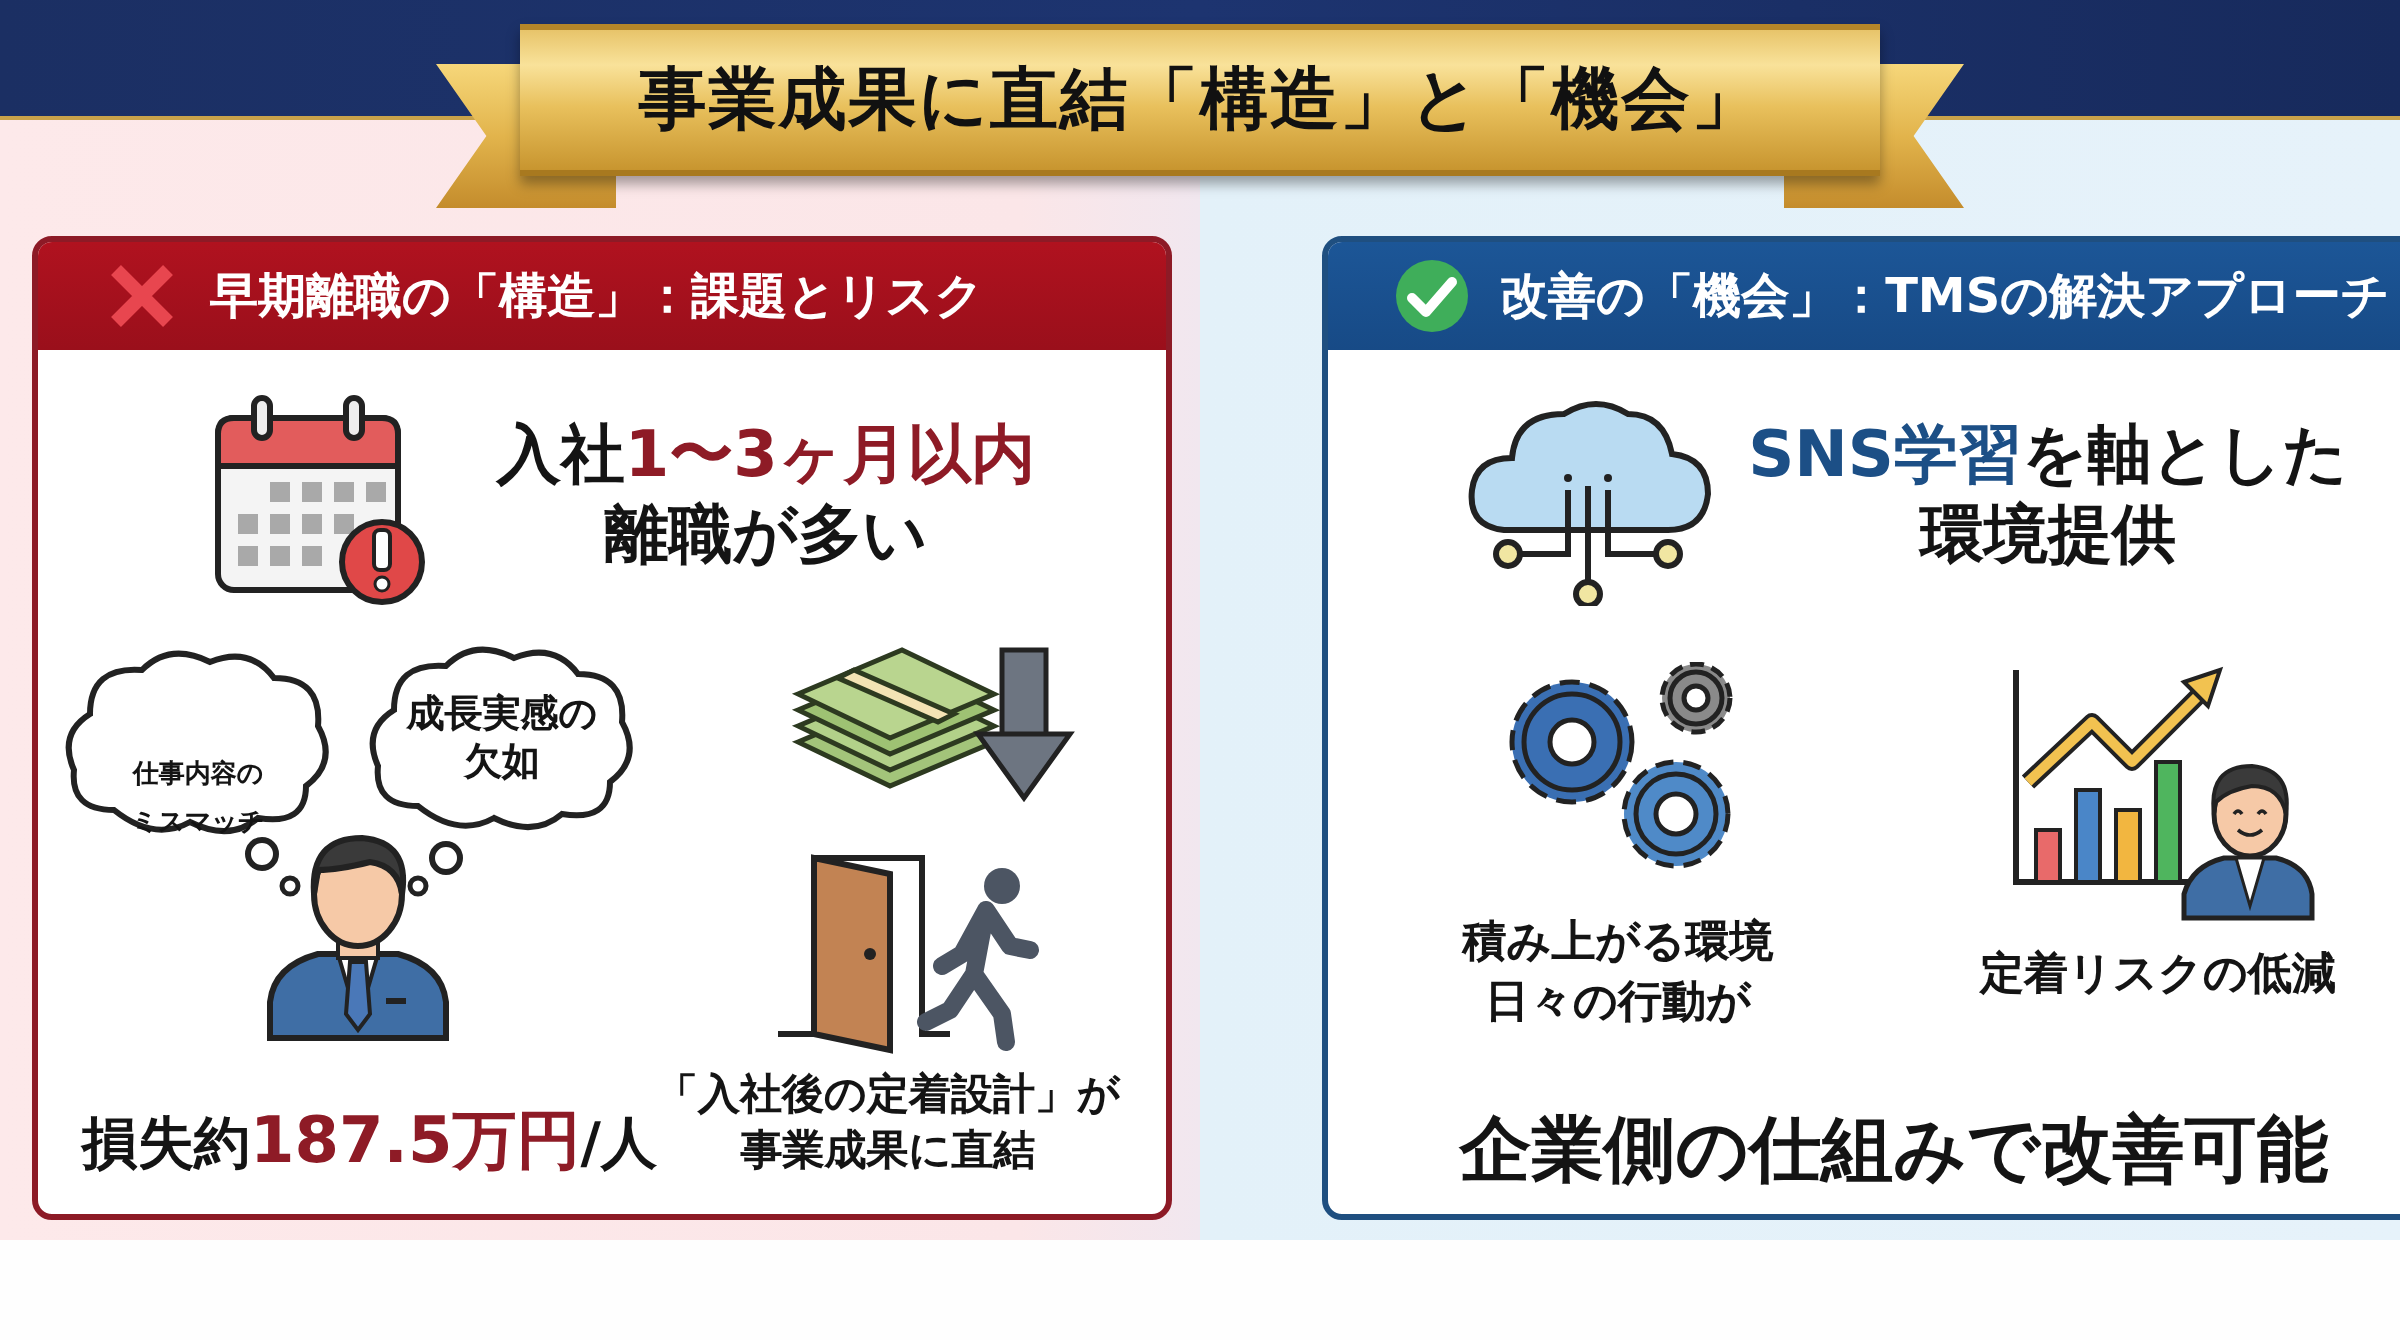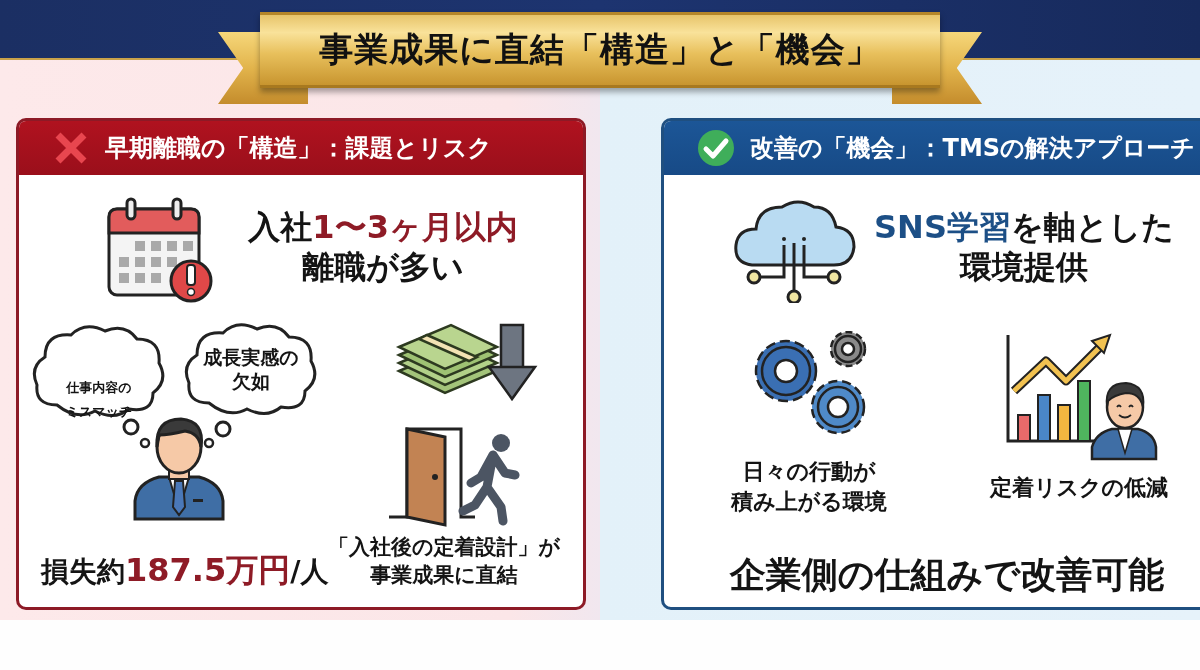--- a/index.html
+++ b/index.html
@@ -240,21 +240,21 @@
       <polygon points="88,10 106,4 100,22" fill="#f2c250" stroke="#222" stroke-width="2"></polygon>
       <path d="M88 128 L88 116 Q92 102 108 98 L134 98 Q150 102 152 116 L152 128 Z" fill="#3f6ea5" stroke="#222" stroke-width="2.5"></path>
       <path d="M114 98 L121 122 L128 98 Z" fill="#fff" stroke="#222" stroke-width="1.5"></path>
       <ellipse cx="121" cy="76" rx="18" ry="21" fill="#f6c9a7" stroke="#222" stroke-width="2.5"></ellipse>
       <path d="M103 76 Q100 52 122 52 Q142 54 139 76 Q136 62 122 62 Q110 64 104 70 Z" fill="#3a3a3a" stroke="#222" stroke-width="2"></path>
       <path d="M113 76 Q115 73 117 76 M125 76 Q127 73 129 76 M115 84 Q121 89 127 84" fill="none" stroke="#222" stroke-width="1.8"></path>
     </svg>
   </div>
 
   <div class="abs center txt-bold" style="left:40px; top:336px; width:210px; font-size:22px; line-height:30px;">
+    <div>積み上がる環境</div>
     <div>日々の行動が</div>
-    <div>積み上がる環境</div>
   </div>
   <div class="abs center txt-bold" style="left:300px; top:352px; width:230px; font-size:22px; line-height:30px;">
     <div>定着リスクの低減</div>
   </div>
 
   <div class="abs center txt-bold" style="left:0; top:430px; width:566px; font-size:36px;">企業側の仕組みで改善可能</div>
 </div>
 
 </body></html>

